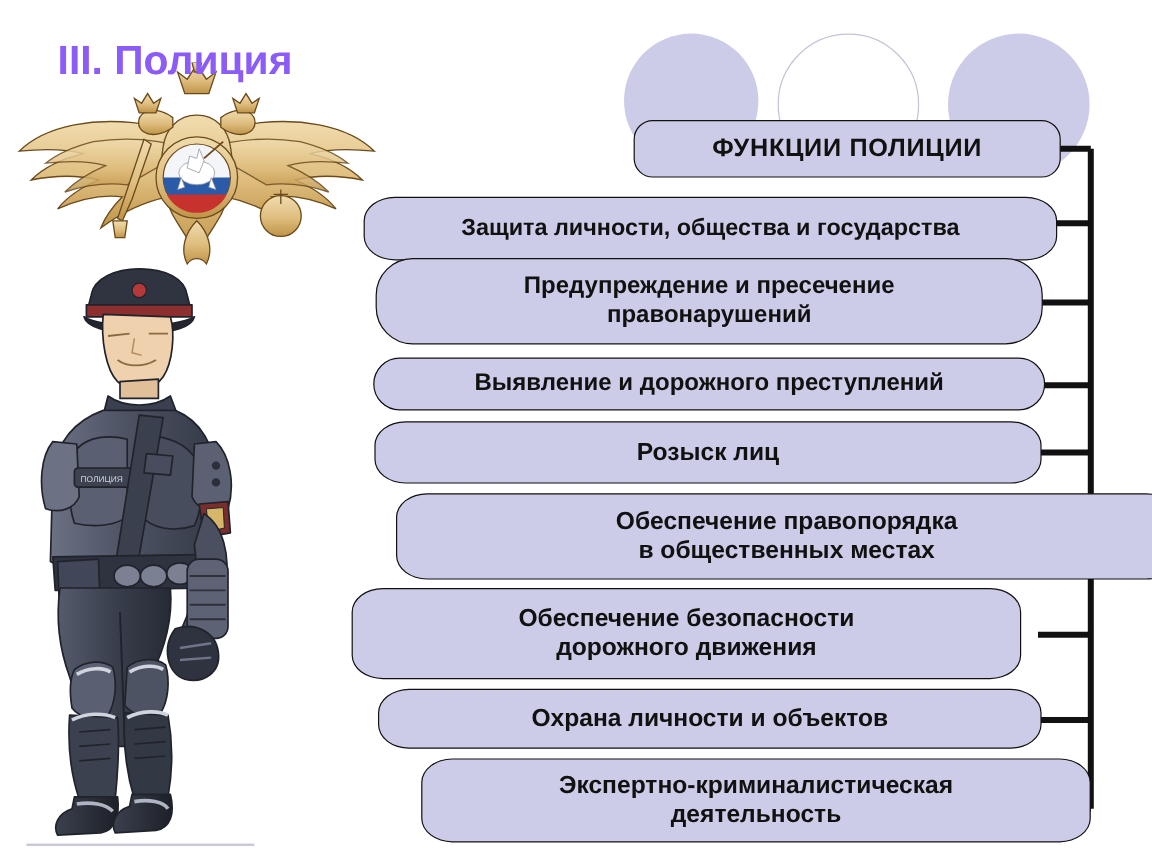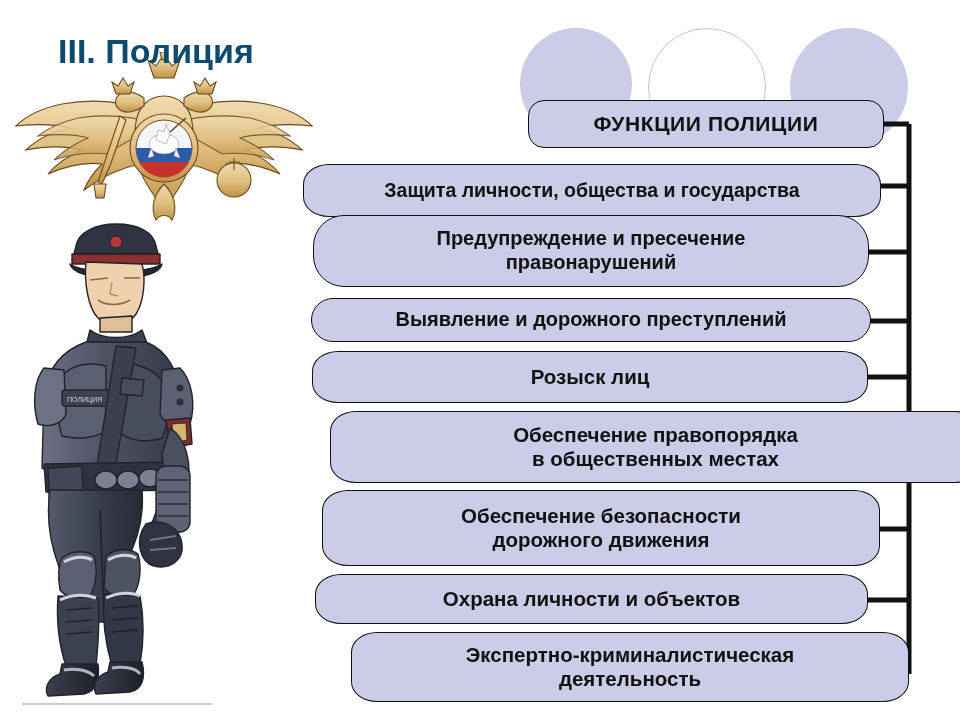--- a/index.html
+++ b/index.html
@@ -28,25 +28,25 @@
   }
   .deco-circle.outline {
     background: #ffffff;
     border: 1px solid #c3c3d8;
     box-sizing: border-box;
   }
 
   
   .deck-title {
     position: absolute;
-    left: 58px;
+    left: 48px;
     top: 32px;
     font-size: 34px;
     font-weight: bold;
-    color: #0c4a6e;
+    color: #8b5cf6;
     letter-spacing: 0px;
     white-space: nowrap;
     z-index: 6;
   }
 
   
   .emblem-wrap {
     position: absolute;
     left: 8px;
     top: 52px;
@@ -298,21 +298,21 @@
       </div>
       <div class="fn-box size-md" style="left: 311px; top: 298px; width: 560px; height: 44px;">
         <span class="txt">Выявление и дорожного преступлений</span>
       </div>
       <div class="fn-box size-lg" style="left: 312px; top: 351px; width: 556px; height: 52px;">
         <span class="txt">Розыск лиц</span>
       </div>
       <div class="fn-box size-lg" style="left: 330px; top: 411px; width: 651px; height: 72px;">
         <span class="txt">Обеспечение правопорядка<br>в общественных местах</span>
       </div>
-      <div class="fn-box size-lg" style="left: 322px; top: 490px; width: 558px; height: 76px;">
+      <div class="fn-box size-lg" style="left: 293px; top: 490px; width: 558px; height: 76px;">
         <span class="txt">Обеспечение безопасности<br>дорожного движения</span>
       </div>
       <div class="fn-box size-lg" style="left: 315px; top: 574px; width: 553px; height: 50px;">
         <span class="txt">Охрана личности и объектов</span>
       </div>
       <div class="fn-box size-lg" style="left: 311px; top: 632px; width: 558px; height: 70px; margin-left: 40px;">
         <span class="txt">Экспертно-криминалистическая<br>деятельность</span>
       </div>
     </div>
 

